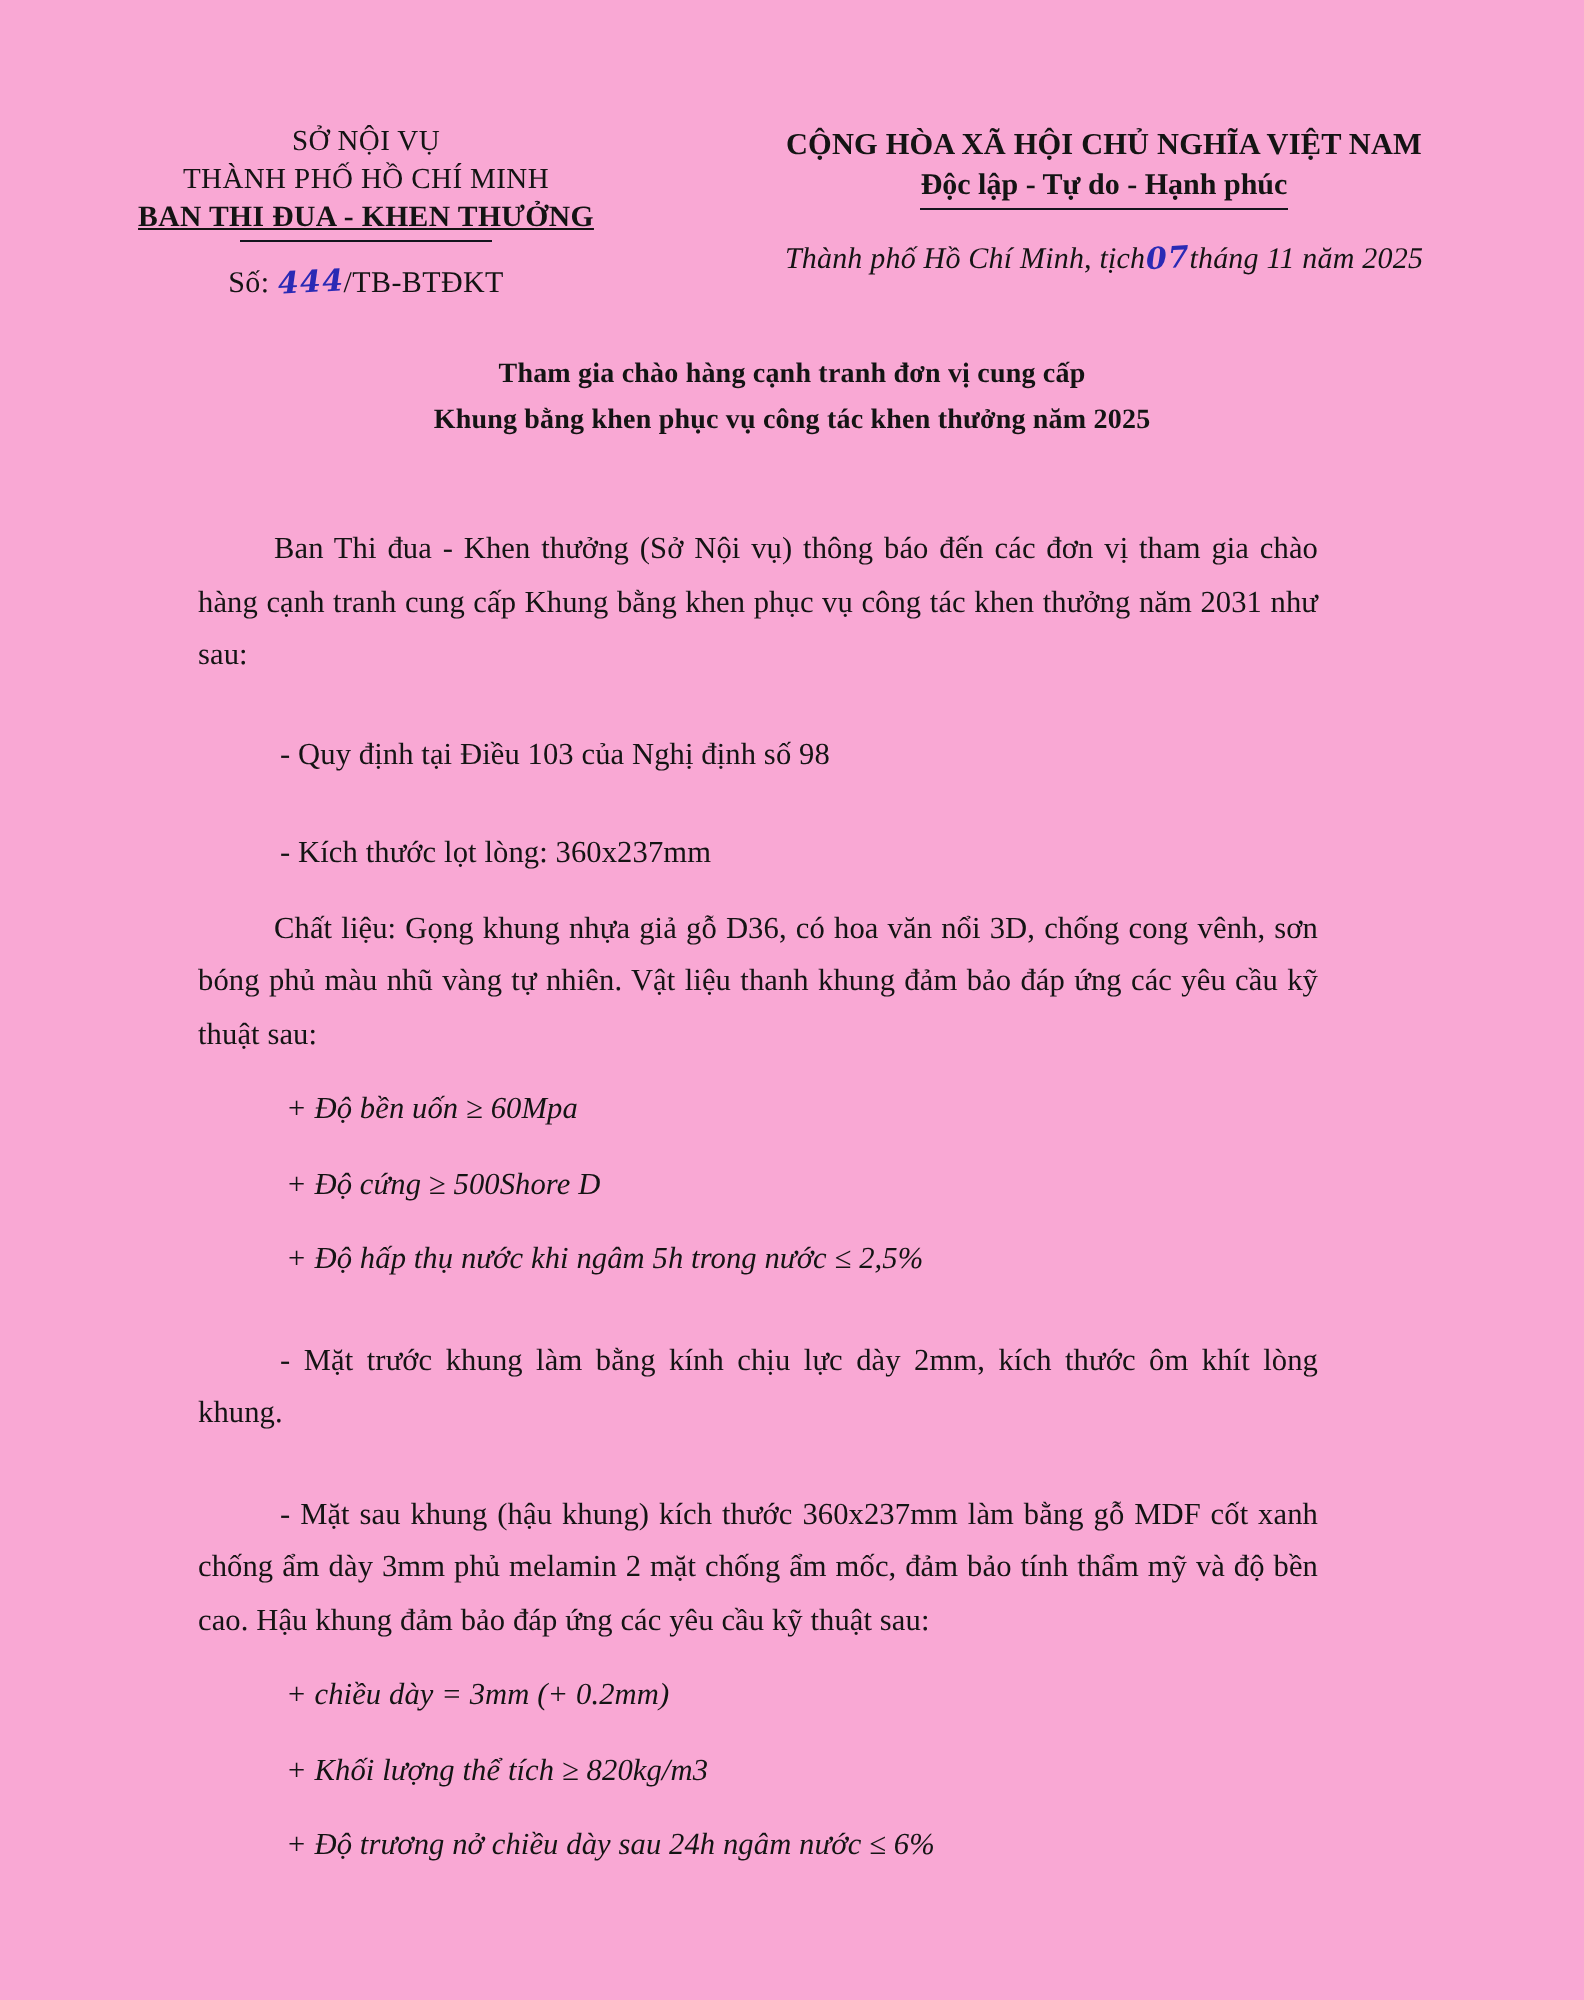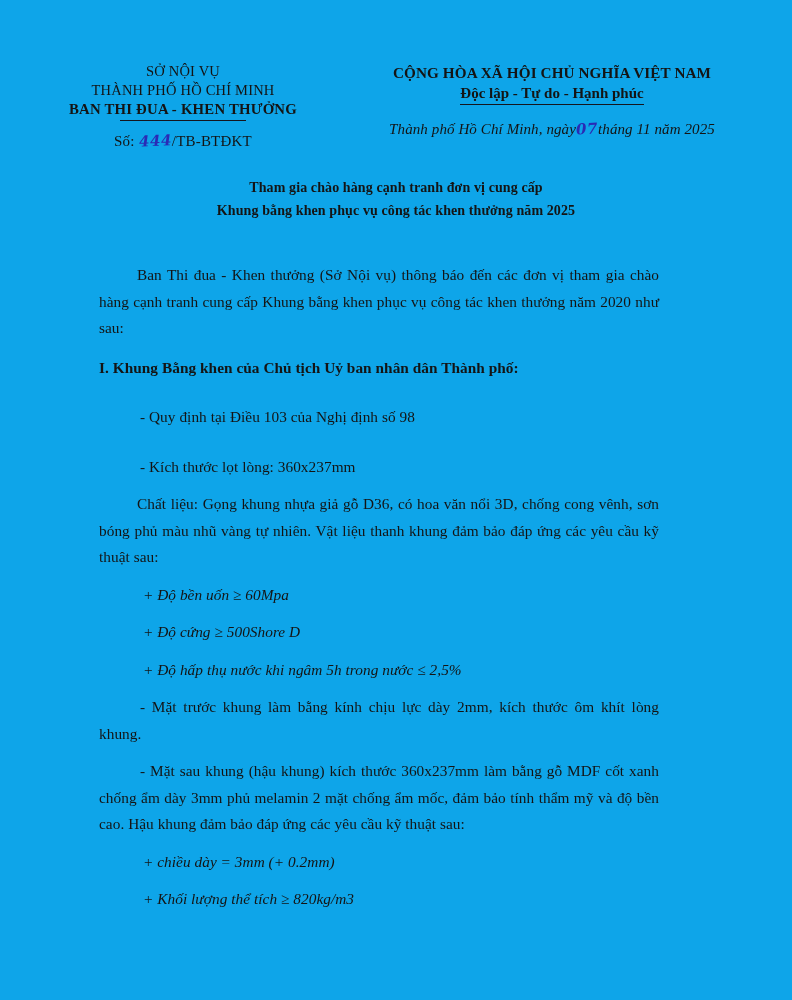--- a/index.html
+++ b/index.html
@@ -10,21 +10,21 @@
   body {
     font-family: "Liberation Serif", "DejaVu Serif", serif;
     color: #141414;
     -webkit-font-smoothing: antialiased;
   }
   .page {
     position: relative;
     width: 792px;
     height: 1000px;
     margin: 0 auto;
-    background: #0ea5e9;
+    background: #f9a8d4;
     overflow: hidden;
   }
 
   
   .header {
     position: absolute;
     top: 62px;
     left: 0;
     width: 792px;
     display: flex;
@@ -42,20 +42,21 @@
   }
   .org-line {
     font-size: 14.5px;
     letter-spacing: 0.2px;
     line-height: 19px;
     white-space: nowrap;
   }
   .org-line.bold {
     font-weight: bold;
     font-size: 14.8px;
+    text-decoration: underline;
   }
   .org-underline {
     width: 126px;
     height: 1.4px;
     background: #15151e;
     margin: 1px auto 0 auto;
   }
   .doc-number {
     font-size: 15px;
     margin-top: 11px;
@@ -143,21 +144,21 @@
     text-align: left;
   }
   p.dash {
     padding-left: 41px;
     text-align: left;
     margin-top: 23px;
   }
   p.dash-wrap {
     padding-left: 0;
     text-indent: 41px;
-    margin-top: 11px;
+    margin-top: 24px;
   }
   p.plus {
     padding-left: 44px;
     text-align: left;
     margin-top: 11px;
     font-style: italic;
   }
   p.para {
     margin-top: 11px;
   }
@@ -177,49 +178,49 @@
       <div class="doc-number">
         <span>Số:</span>
         <span class="ink small">444</span><span>/TB-BTĐKT</span>
       </div>
     </div>
 
     <div class="header-right">
       <div class="nation-line">CỘNG HÒA XÃ HỘI CHỦ NGHĨA VIỆT NAM</div>
       <div class="nation-motto">Độc lập - Tự do - Hạnh phúc</div>
       <div class="date-line">
-        <span>Thành phố Hồ Chí Minh, ngày</span><span class="ink small">07</span><span>tháng 11  năm 2025</span>
+        <span>Thành phố Hồ Chí Minh, tịch</span><span class="ink small">07</span><span>tháng 11  năm 2025</span>
       </div>
     </div>
 
   </div>
 
   <div class="title-block">
     <div class="title-sub">Tham gia chào hàng cạnh tranh đơn vị cung cấp</div>
     <div class="title-sub">Khung bằng khen phục vụ công tác khen thưởng năm 2025</div>
   </div>
 
   <div class="body">
 
-    <p class="indent">Ban Thi đua - Khen thưởng (Sở Nội vụ) thông báo đến các đơn vị tham gia chào hàng cạnh tranh cung cấp Khung bằng khen phục vụ công tác khen thưởng năm 2020 như sau:</p>
-
-    <p class="section">I. Khung Bằng khen của Chủ tịch Uỷ ban nhân dân Thành phố:</p>
+    <p class="indent">Ban Thi đua - Khen thưởng (Sở Nội vụ) thông báo đến các đơn vị tham gia chào hàng cạnh tranh cung cấp Khung bằng khen phục vụ công tác khen thưởng năm 2031 như sau:</p>
+
 
     <p class="dash">- Quy định tại Điều 103 của Nghị định số 98</p>
 
     <p class="dash">- Kích thước lọt lòng: 360x237mm</p>
 
     <p class="indent para">Chất liệu: Gọng khung nhựa giả gỗ D36, có hoa văn nổi 3D, chống cong vênh, sơn bóng phủ màu nhũ vàng tự nhiên. Vật liệu thanh khung đảm bảo đáp ứng các yêu cầu kỹ thuật sau:</p>
 
     <p class="plus">+ Độ bền uốn ≥ 60Mpa</p>
     <p class="plus">+  Độ cứng ≥ 500Shore D</p>
     <p class="plus">+  Độ hấp thụ nước khi ngâm 5h trong nước ≤ 2,5%</p>
 
     <p class="dash-wrap">- Mặt trước khung làm bằng kính chịu lực dày 2mm, kích thước ôm khít lòng khung.</p>
 
     <p class="dash-wrap">- Mặt sau khung (hậu khung) kích thước 360x237mm làm bằng gỗ MDF cốt xanh chống ẩm dày 3mm phủ melamin 2 mặt chống ẩm mốc, đảm bảo tính thẩm mỹ và độ bền cao. Hậu khung đảm bảo đáp ứng các yêu cầu kỹ thuật sau:</p>
 
     <p class="plus">+ chiều dày = 3mm (+ 0.2mm)</p>
     <p class="plus">+ Khối lượng thể tích ≥ 820kg/m3</p>
+    <p class="plus">+ Độ trương nở chiều dày sau 24h ngâm nước ≤ 6%</p>
 
   </div>
 
 </div>
 
 </body></html>

